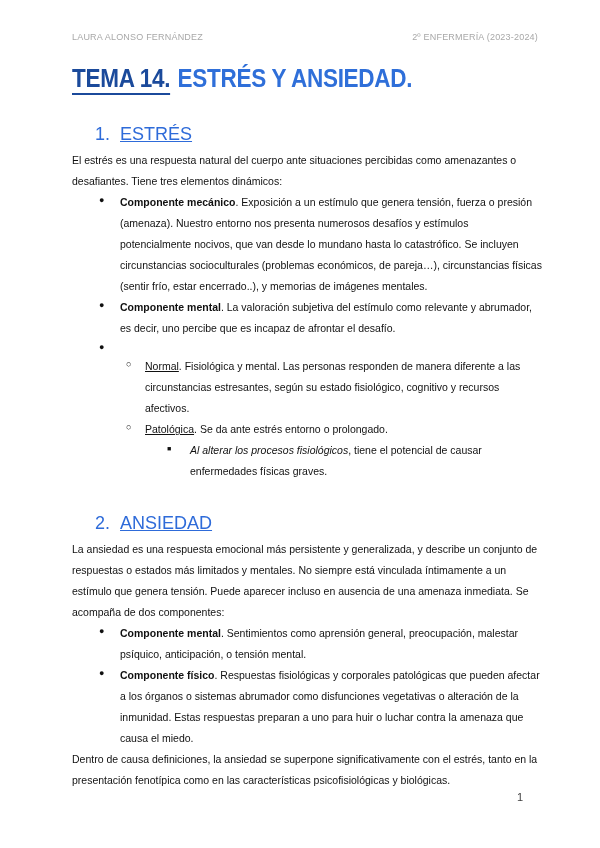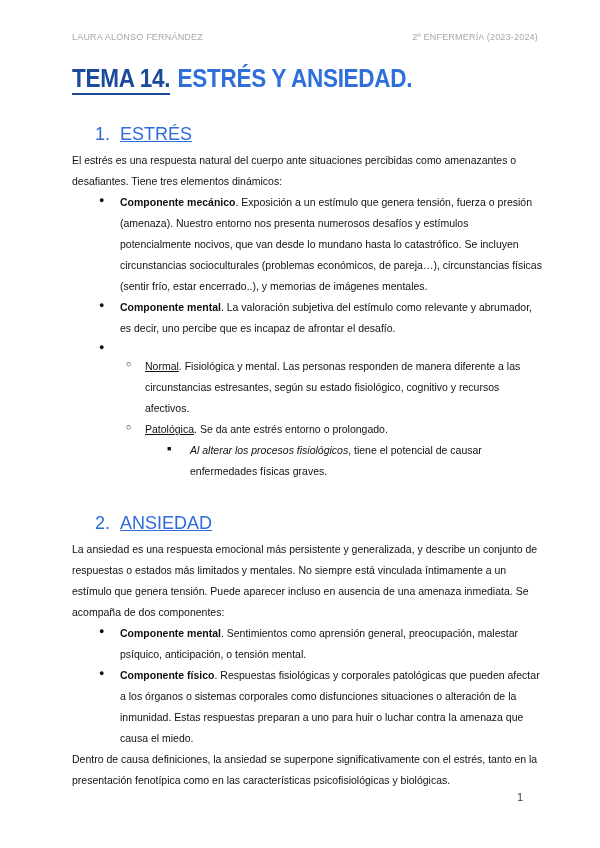--- a/index.html
+++ b/index.html
@@ -123,21 +123,21 @@
 
     <div class="p">La ansiedad es una respuesta emocional más persistente y generalizada, y describe un conjunto de respuestas o estados más limitados y mentales. No siempre está vinculada íntimamente a un estímulo que genera tensión. Puede aparecer incluso en ausencia de una amenaza inmediata. Se acompaña de dos componentes:</div>
 
     <div class="li li-l1">
       <span class="marker">●</span>
       <div class="li-text"><span class="lead-bold">Componente mental</span><span>. Sentimientos como aprensión general, preocupación, malestar psíquico, anticipación, o tensión mental.</span></div>
     </div>
 
     <div class="li li-l1">
       <span class="marker">●</span>
-      <div class="li-text"><span class="lead-bold">Componente físico</span><span>. Respuestas fisiológicas y corporales patológicas que pueden afectar a los órganos o sistemas corporales como disfunciones situaciones o alteración de la inmunidad. Estas respuestas preparan a uno para huir o luchar contra la amenaza que causa el miedo.</span></div>
+      <div class="li-text"><span class="lead-bold">Componente físico</span><span>. Respuestas fisiológicas y corporales patológicas que pueden afectar a los órganos o sistemas abrumador como disfunciones vegetativas o alteración de la inmunidad. Estas respuestas preparan a uno para huir o luchar contra la amenaza que causa el miedo.</span></div>
     </div>
 
     <div class="p">Dentro de causa definiciones, la ansiedad se superpone significativamente con el estrés, tanto en la presentación fenotípica como en las características psicofisiológicas y biológicas.</div>
 
   </div>
 
   <div class="footer-pagenum">1</div>
 
 </div>
 

